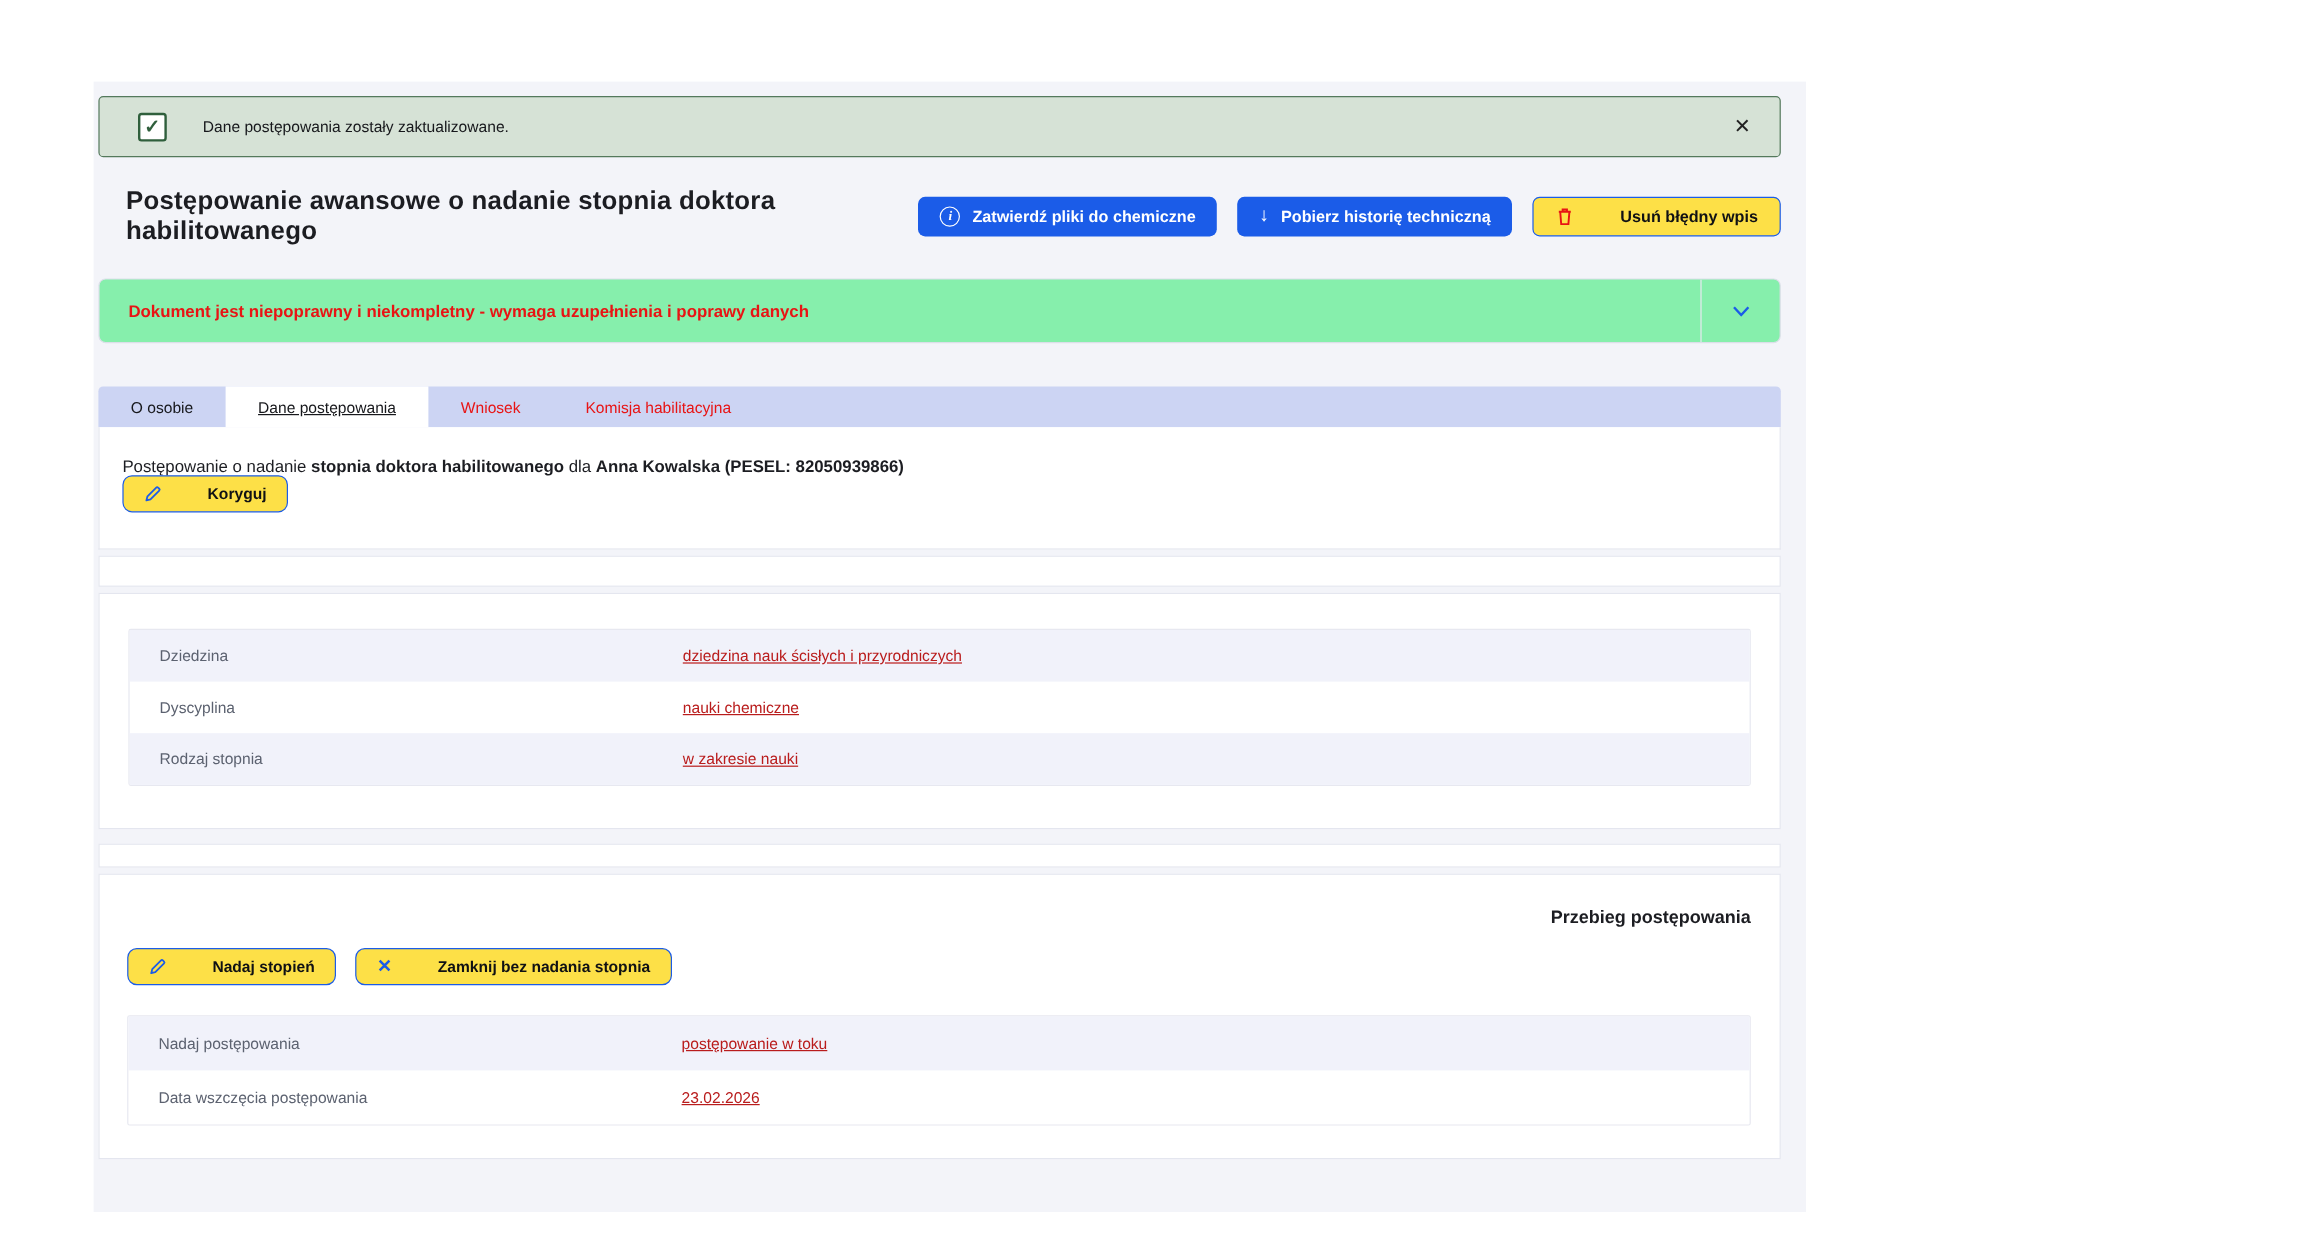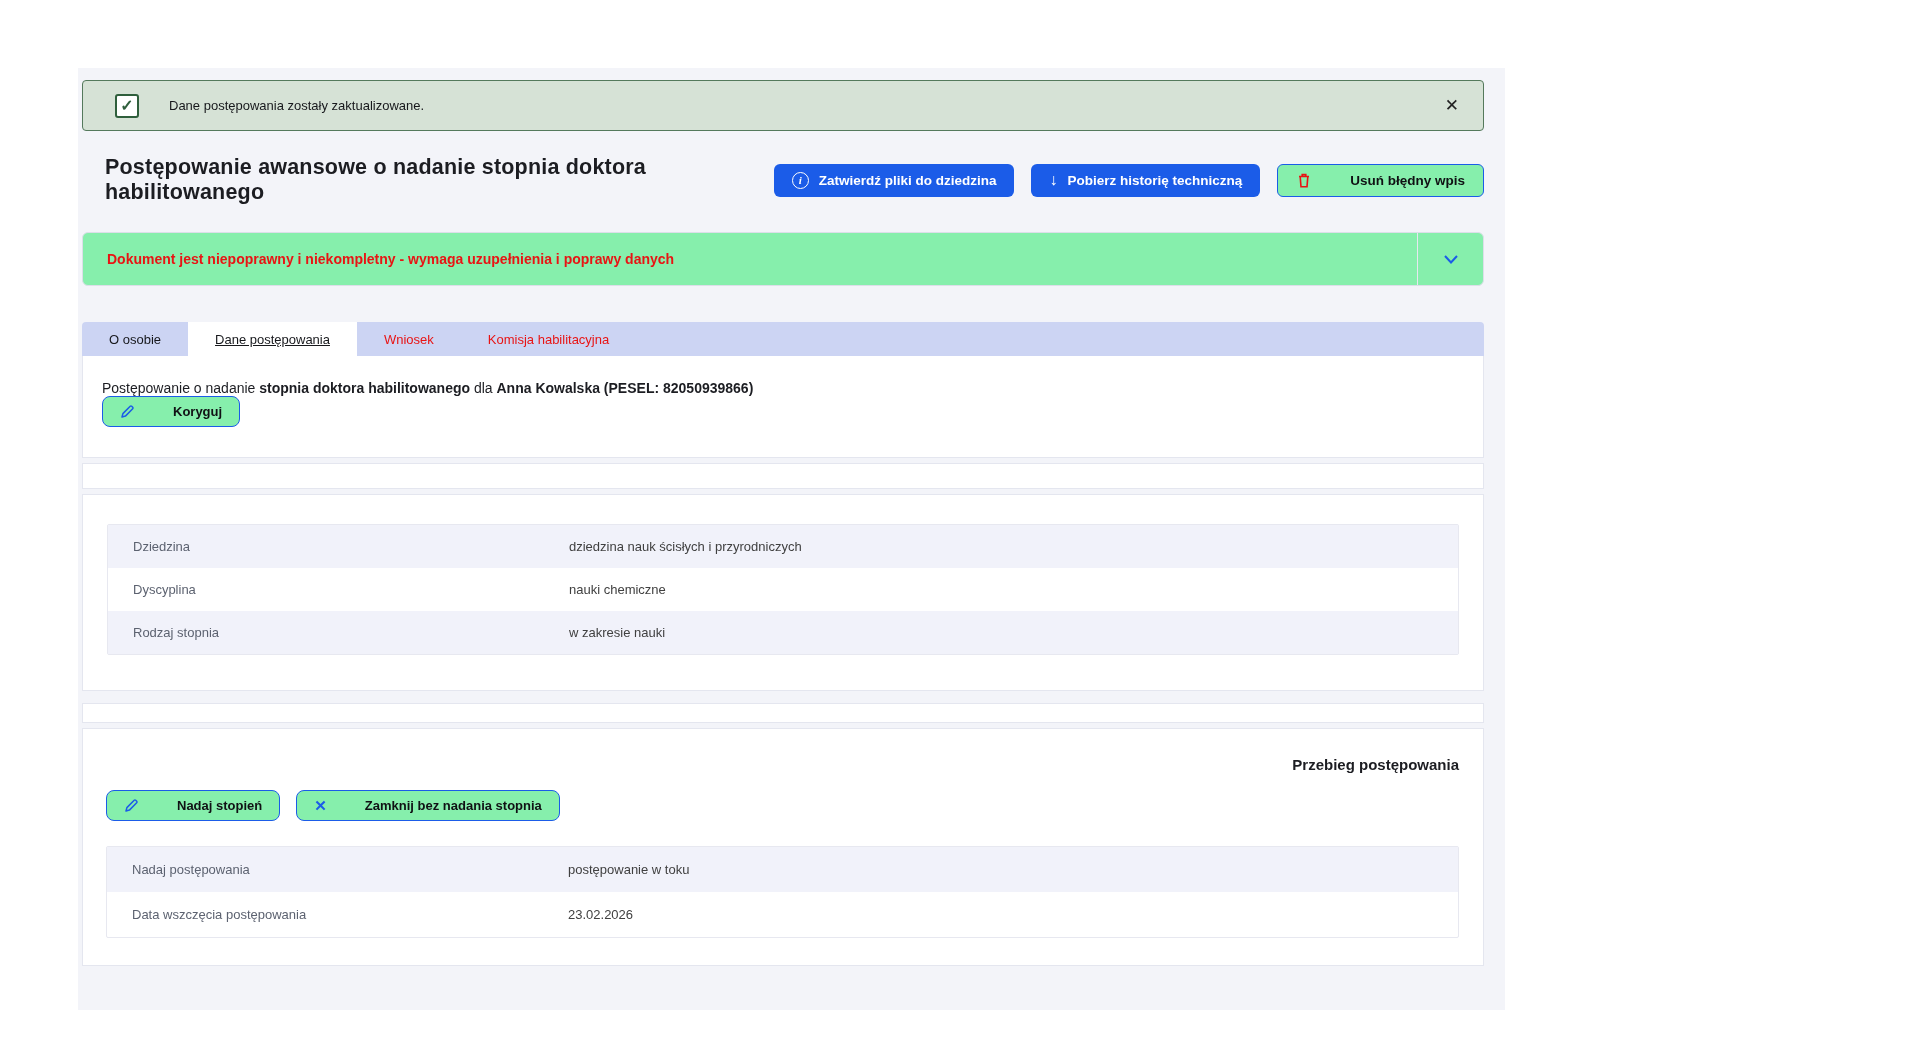--- a/index.html
+++ b/index.html
@@ -25,21 +25,21 @@
 
   
   .header-row{display:flex; align-items:center; justify-content:space-between;
     margin-top:24px; padding-left:23px;}
   .page-title{font-size:21.5px; font-weight:bold; letter-spacing:.2px;}
   .actions{display:flex; gap:17px; align-items:center;}
   .btn{display:inline-flex; align-items:center; gap:10px; height:33px; padding:0 18px;
     border-radius:6px; font-size:13.5px; font-weight:bold; cursor:pointer; border:0;
     font-family:"Liberation Sans",sans-serif; white-space:nowrap;}
   .btn-blue{background:var(--blue); color:#fff;}
-  .btn-outline{background:#86efac; color:#101114; border:1px solid var(--blue);gap:38px;}
+  .btn-outline{background:#fde047; color:#101114; border:1px solid var(--blue);gap:38px;}
   .ico{display:inline-flex; align-items:center; justify-content:center; line-height:1;}
   .info-circ{width:17px; height:17px; border:1.4px solid #fff; border-radius:50%;
     font-size:11px; font-weight:bold; font-family:"Liberation Serif",serif; font-style:italic;}
   .dl-arrow{font-size:16px; font-weight:bold;}
 
   
   .warning-box{margin-top:27px; height:54px; background:#86efac; border:1px solid #dcdfe9;
     border-radius:6px; display:flex; align-items:stretch; overflow:hidden;}
   .warning-text{flex:1; display:flex; align-items:center; padding-left:24px;
     color:var(--red); font-weight:bold; font-size:14px;}
@@ -63,21 +63,21 @@
   .intro b{font-weight:bold;}
   .btn-sm{height:31px; padding:0 17px; border-radius:8px; font-size:13px;}
   .koryguj{justify-content:center;}
   .strip-card{height:26px;}
   .strip-card.thin{height:20px;}
   .table-card{padding:29px 24px 35px 24px;}
   .dtable{border:1px solid #e7e8f0; border-radius:2px;}
   .drow{display:flex; align-items:center; height:43px; padding-left:25px; font-size:13px;}
   .drow.alt{background:var(--row-alt);}
   .drow .lbl{width:436px; color:var(--label-gray);}
-  .drow .val{color:#404040;}
+  .drow .val{color:#b91c1c;text-decoration:underline;}
   .progress-card{padding:27px 24px 27px 23px;}
   .section-title{font-size:15px; font-weight:bold;text-align:right;}
   .progress-actions{display:flex; gap:16px; margin-top:17px;}
   .progress-card .dtable{margin-top:25px;}
   .drow.tall{height:45px;}
   .blue-x{color:var(--blue); font-size:15px; font-weight:bold;}
   svg{display:block;}
 </style>
 </head>
 <body>
@@ -88,21 +88,21 @@
     <span class="chkbox">✓</span>
     <span class="banner-msg">Dane postępowania zostały zaktualizowane.</span>
     <span class="banner-close">✕</span>
   </div>
 
   <div class="header-row">
     <h1 class="page-title">Postępowanie awansowe o nadanie stopnia doktora habilitowanego</h1>
     <div class="actions">
       <button class="btn btn-blue">
         <span class="ico info-circ">i</span>
-        <span>Zatwierdź pliki do dziedzina</span>
+        <span>Zatwierdź pliki do chemiczne</span>
       </button>
       <button class="btn btn-blue">
         <span class="ico dl-arrow">↓</span>
         <span>Pobierz historię techniczną</span>
       </button>
       <button class="btn btn-outline">
         <span class="ico">
           <svg width="16" height="17" viewBox="0 0 16 17">
             <g fill="none" stroke="#e81414" stroke-width="1.6">
               <path d="M3 4.5h10M6.2 4.3V2.6h3.6v1.7M4.2 4.8l.8 10h6l.8-10"></path>

